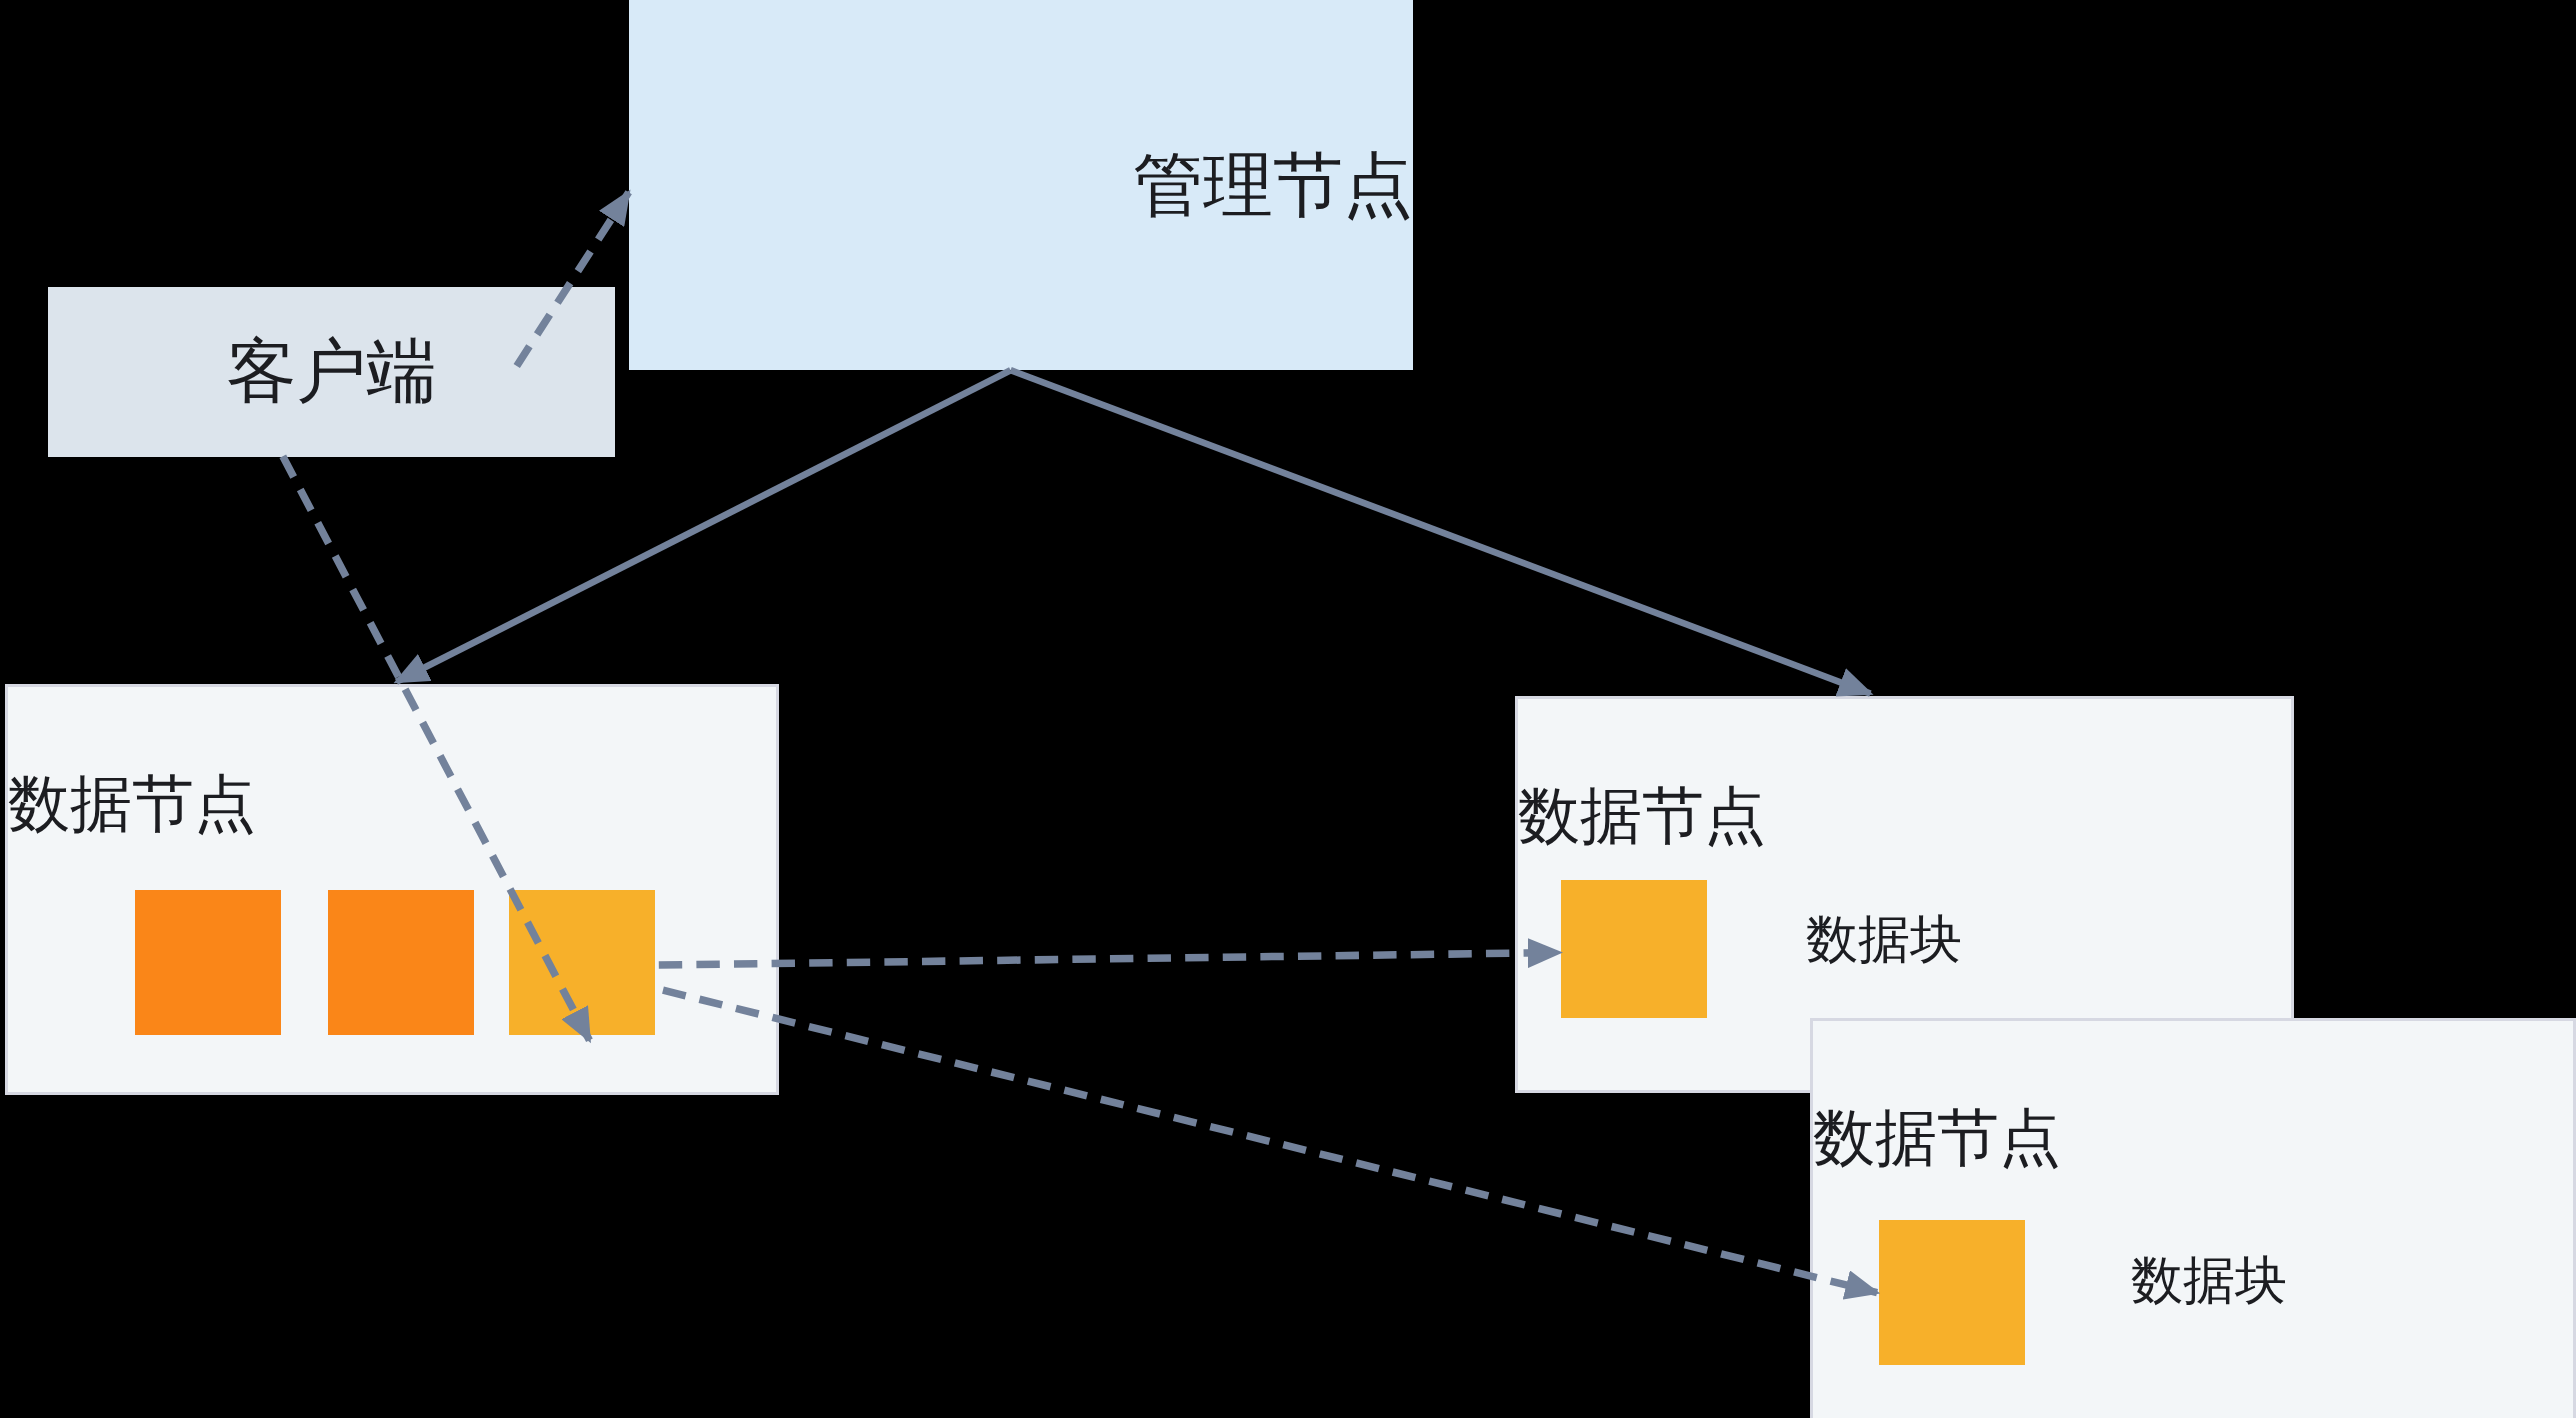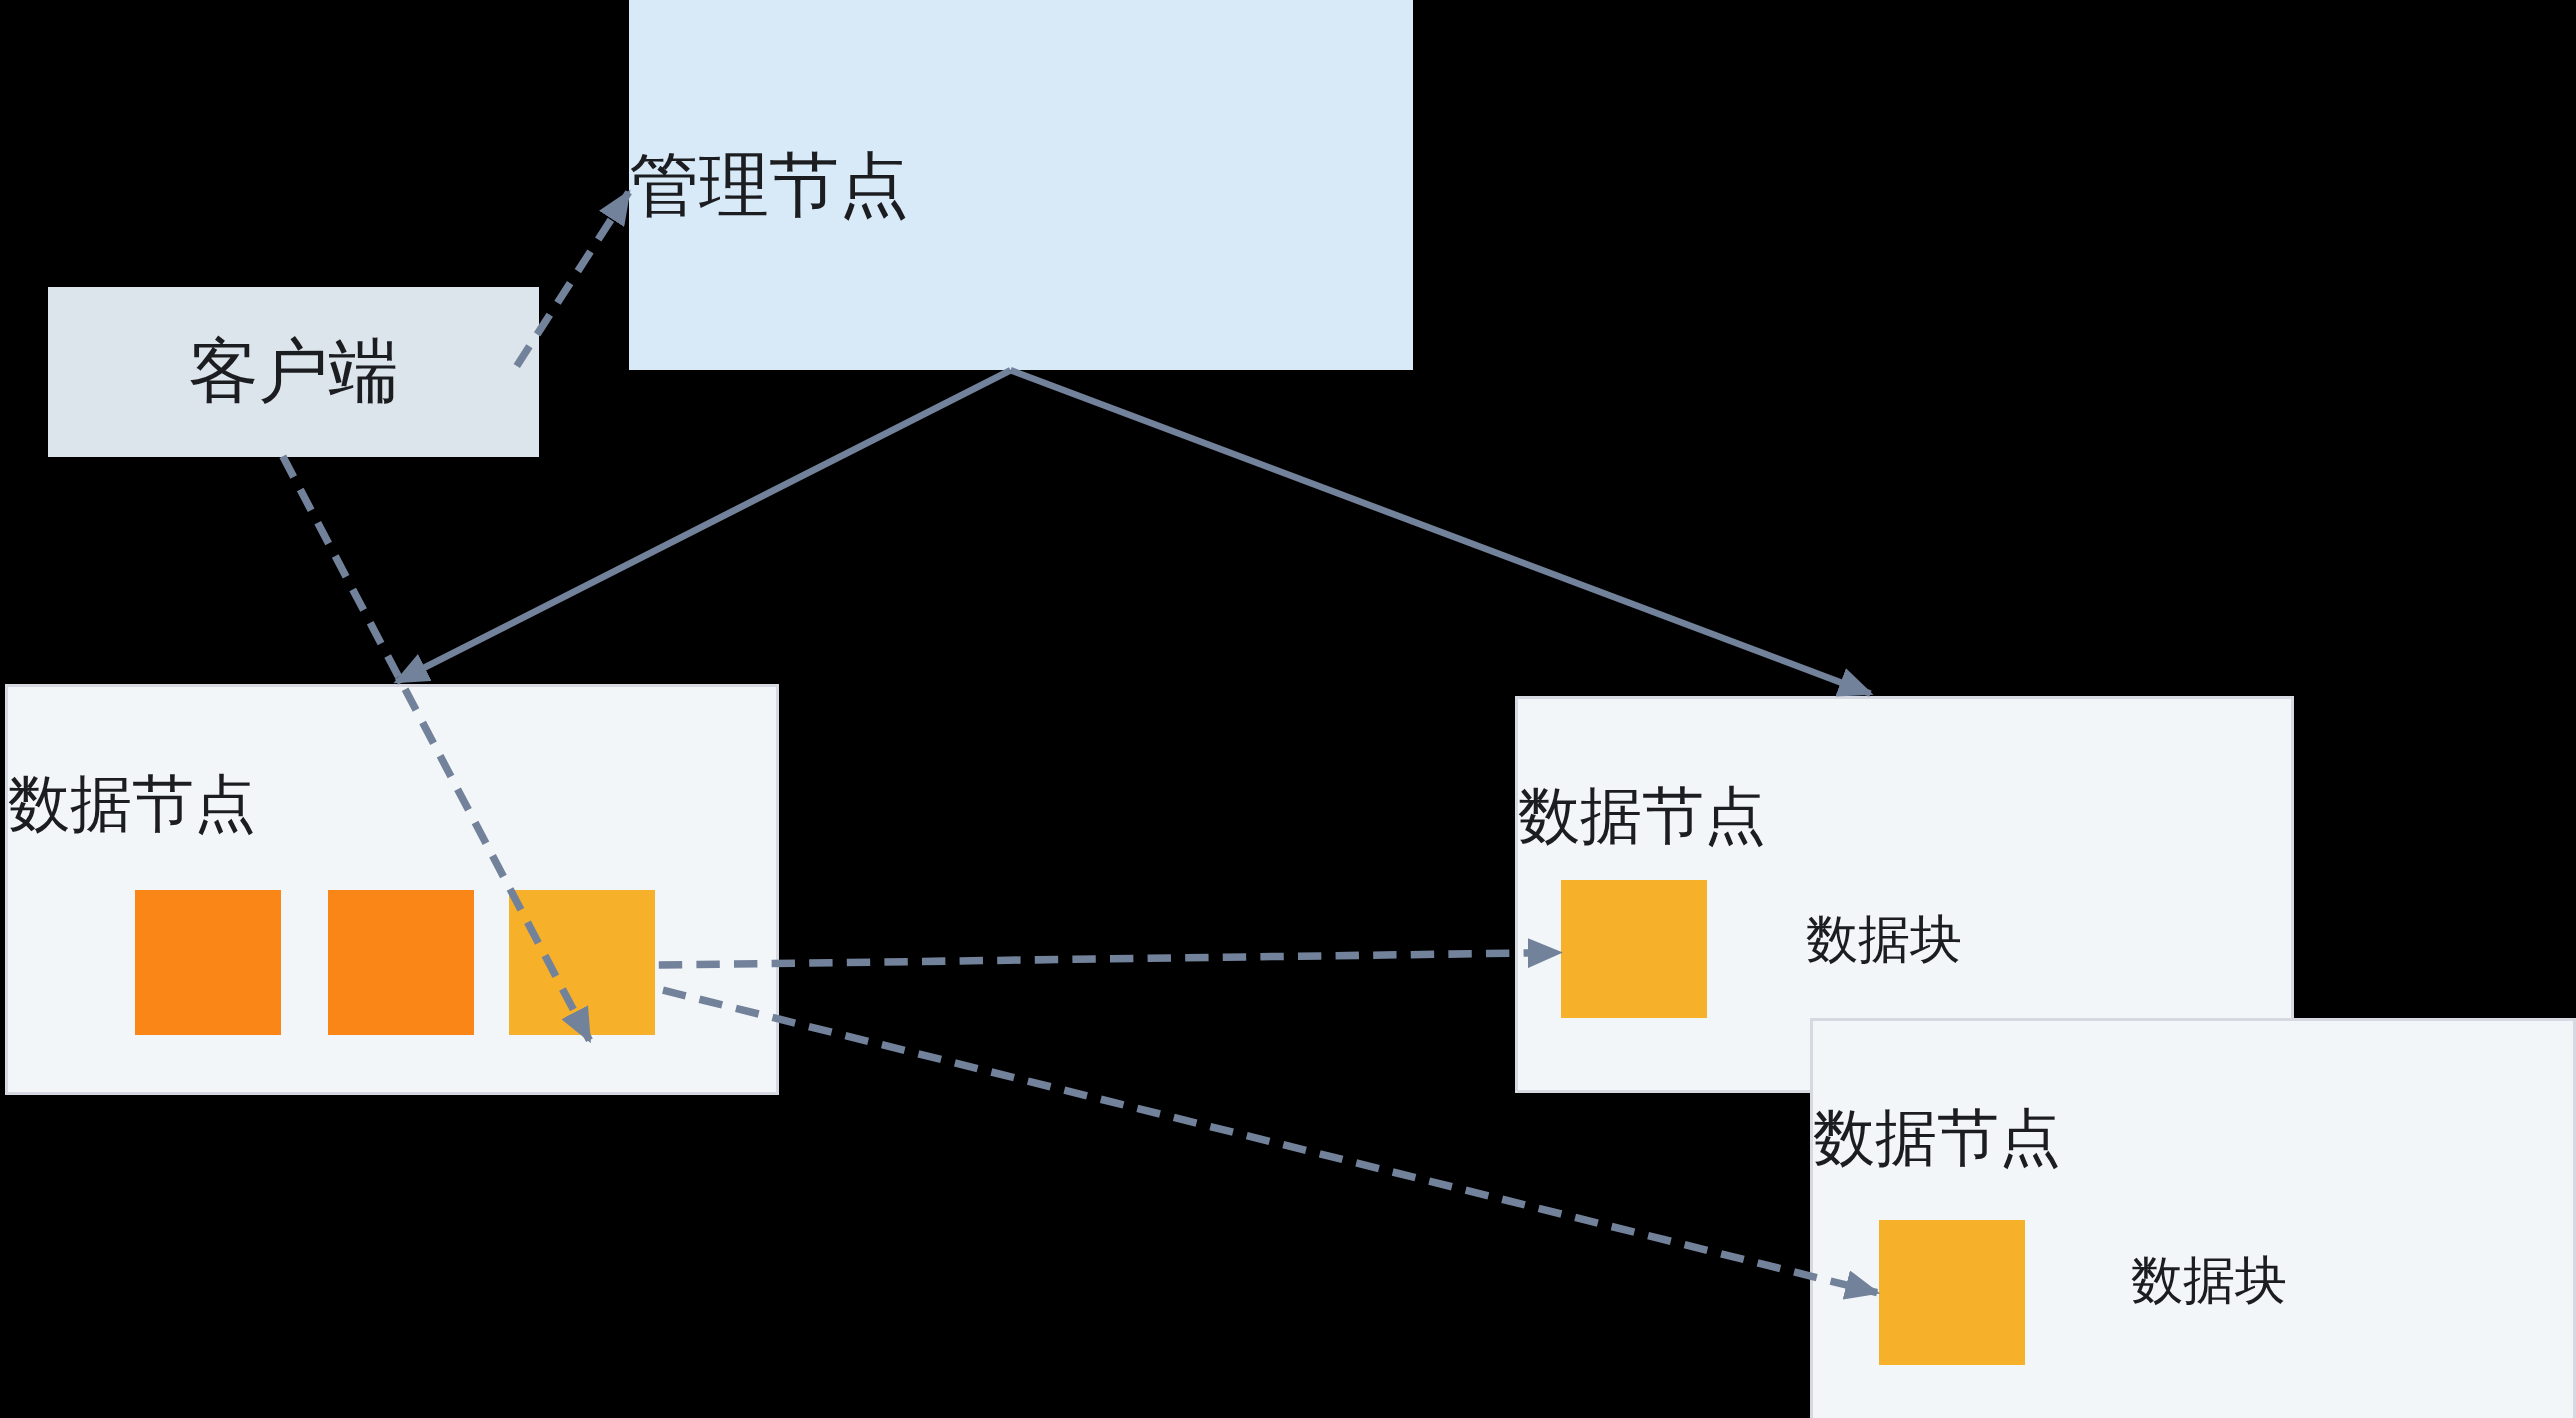--- a/index.html
+++ b/index.html
@@ -12,41 +12,41 @@
   .node{position:absolute;box-sizing:border-box;}
   .node-title{
     position:absolute;left:0;width:100%;
     font-size:62px;line-height:75px;white-space:nowrap;font-family:Liberation Mono, monospace;
   }
   .bordered{border:3.3px solid #D6D8E2;}
   .block{position:absolute;}
   .blk-label{
     position:absolute;font-size:52px;line-height:74px;white-space:nowrap;
   }
-  .mgmt-line{display:block;text-align:left;font-size:70px;line-height:94px;white-space:nowrap;}
+  .mgmt-line{display:block;text-align:right;font-size:70px;line-height:94px;white-space:nowrap;}
   #mgmt{
     display:flex;flex-direction:column;justify-content:center;
   }
   #client{
     display:flex;align-items:center;justify-content:center;
     font-size:70px;white-space:nowrap;
   }
   svg.overlay{position:absolute;left:0;top:0;z-index:50;pointer-events:none;}
   .edge{fill:none;stroke:#73829B;}
   .edge.solid{stroke-width:8;}
   .edge.dashed{stroke-width:9;stroke-dasharray:28 17;}
 </style>
 </head>
 <body>
 
 <div id="mgmt" class="node" style="left: 629px; top: 0px; width: 784px; height: 370px; background-color: rgb(216, 234, 248);">
   <span class="mgmt-line">管理节点</span>
 </div>
 
-<div id="client" class="node" style="left: 48px; top: 287px; width: 491px; height: 170px; background-color: rgb(220, 228, 236);">
+<div id="client" class="node" style="left: 48px; top: 287px; width: 567px; height: 170px; background-color: rgb(220, 228, 236);">
   <span>客户端</span>
 </div>
 
 <div class="node bordered" style="left: 5px; top: 684px; width: 774px; height: 411px; z-index: 10; background-color: rgb(243, 246, 248);">
   <div class="node-title" style="top:84px;">数据节点</div>
   <div class="block" style="left: 127px; top: 203px; width: 146px; height: 145px; background-color: rgb(250, 134, 24);"></div>
   <div class="block" style="left: 320px; top: 203px; width: 146px; height: 145px; background-color: rgb(250, 134, 24);"></div>
   <div class="block" style="left: 501px; top: 203px; width: 146px; height: 145px; background-color: rgb(247, 176, 42);"></div>
 </div>
 

